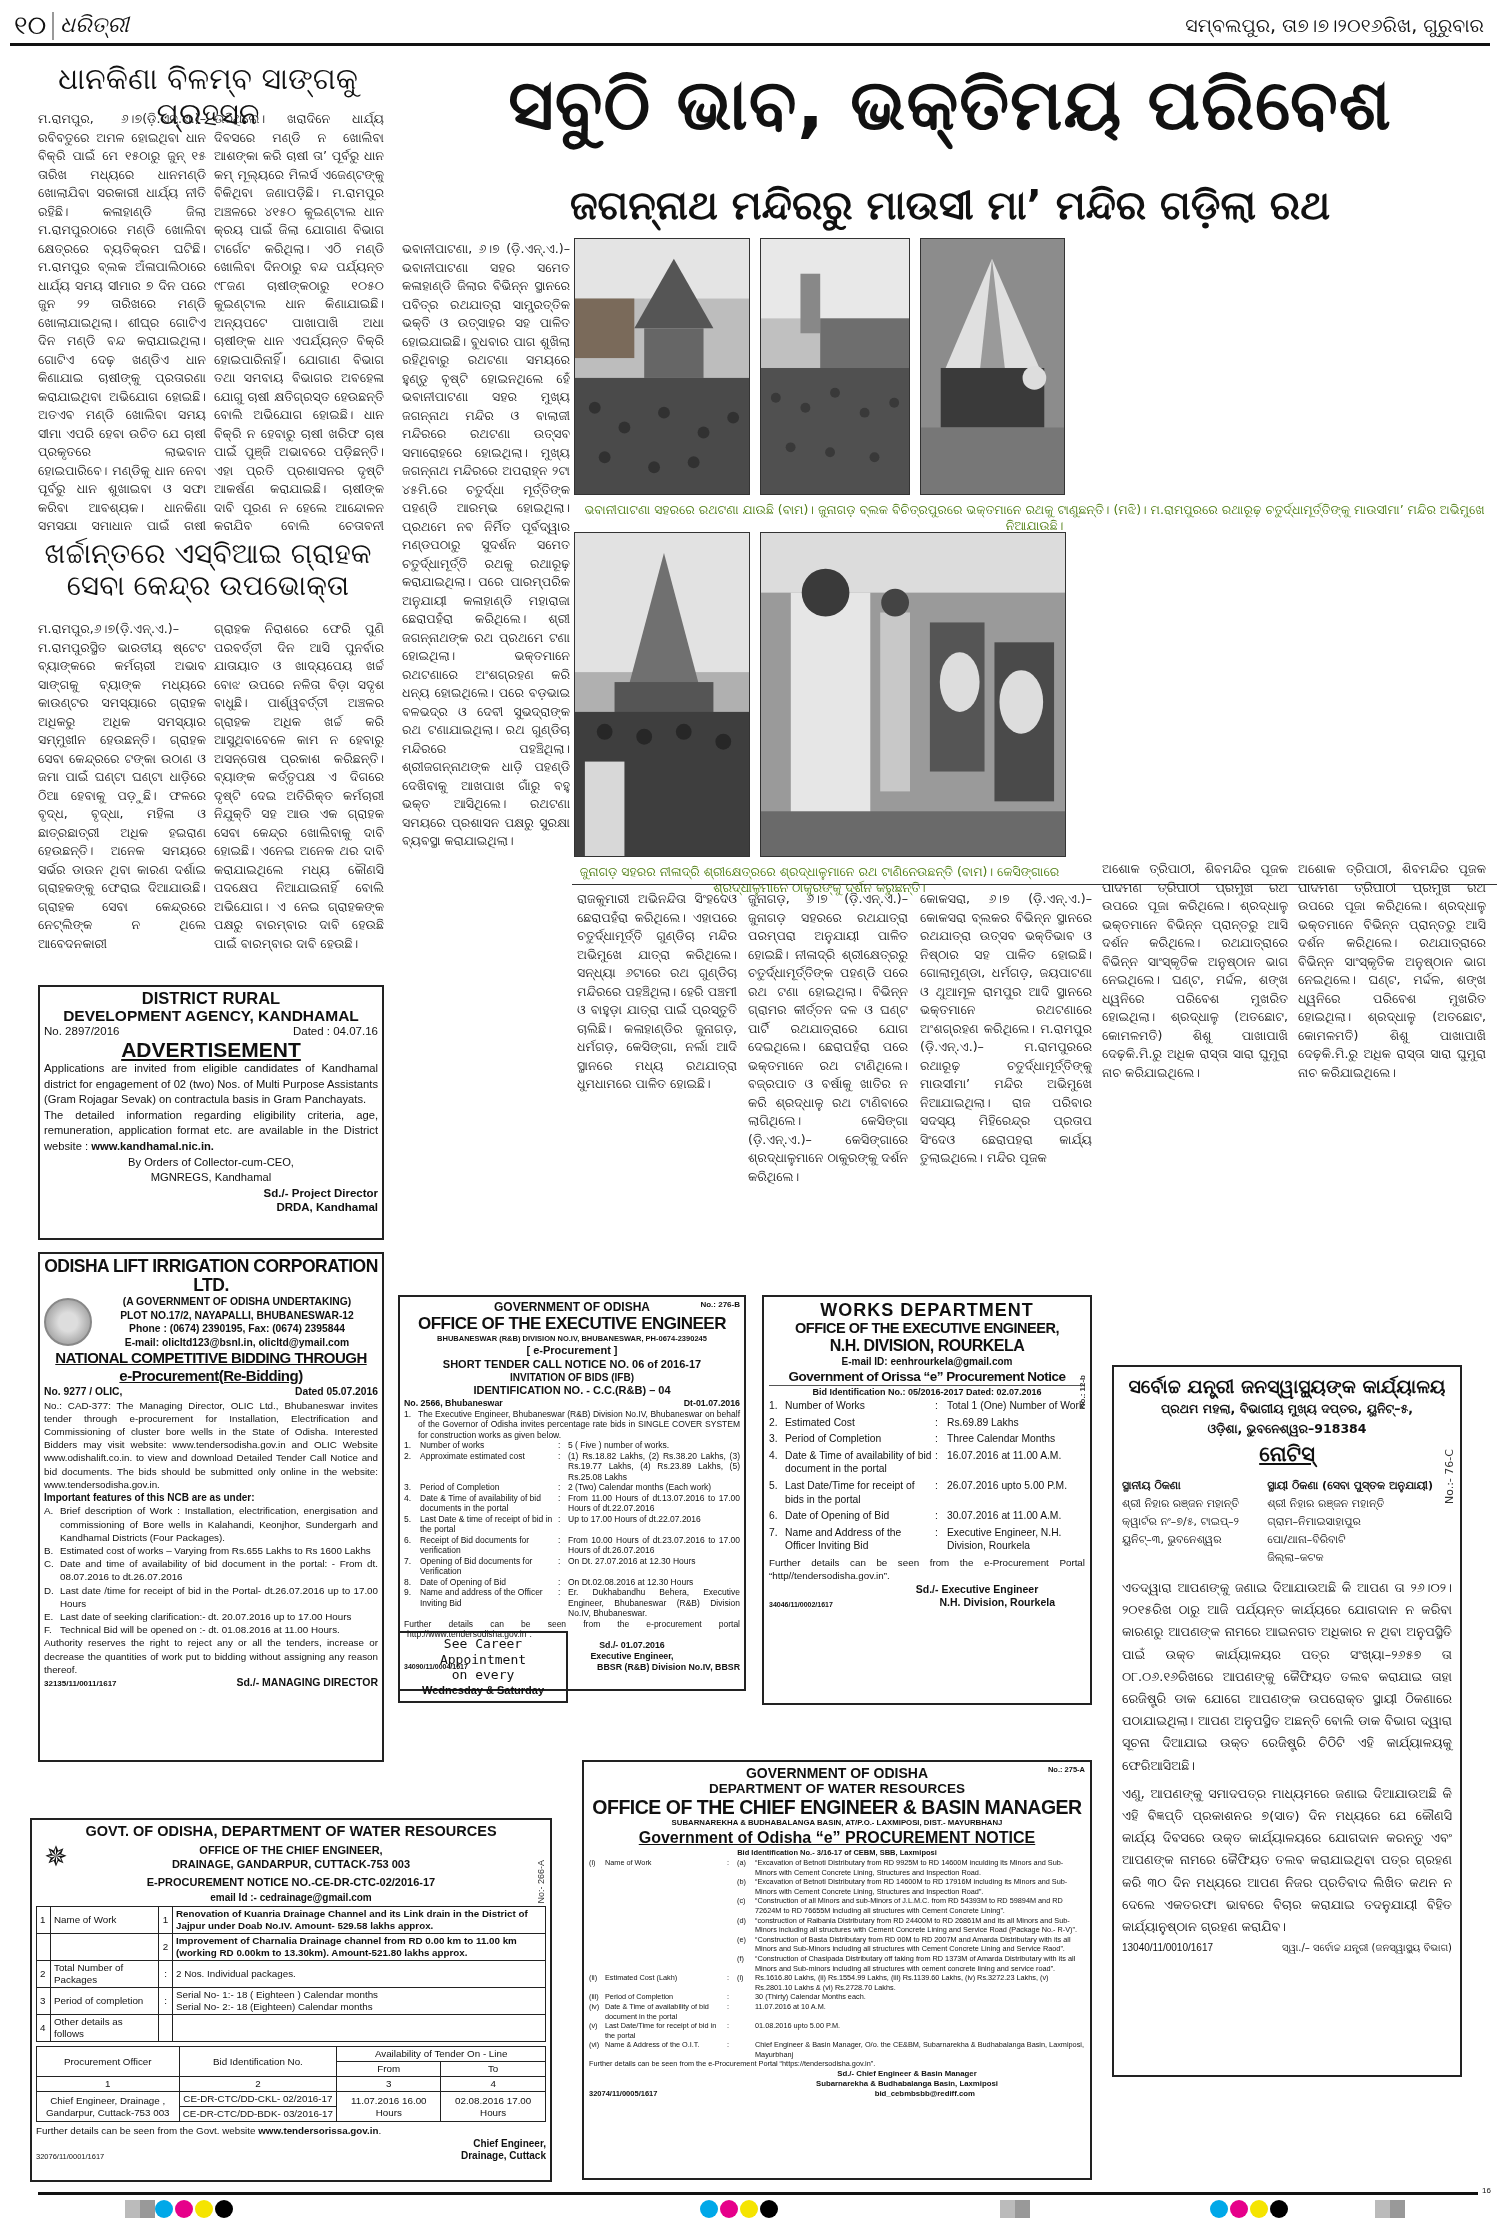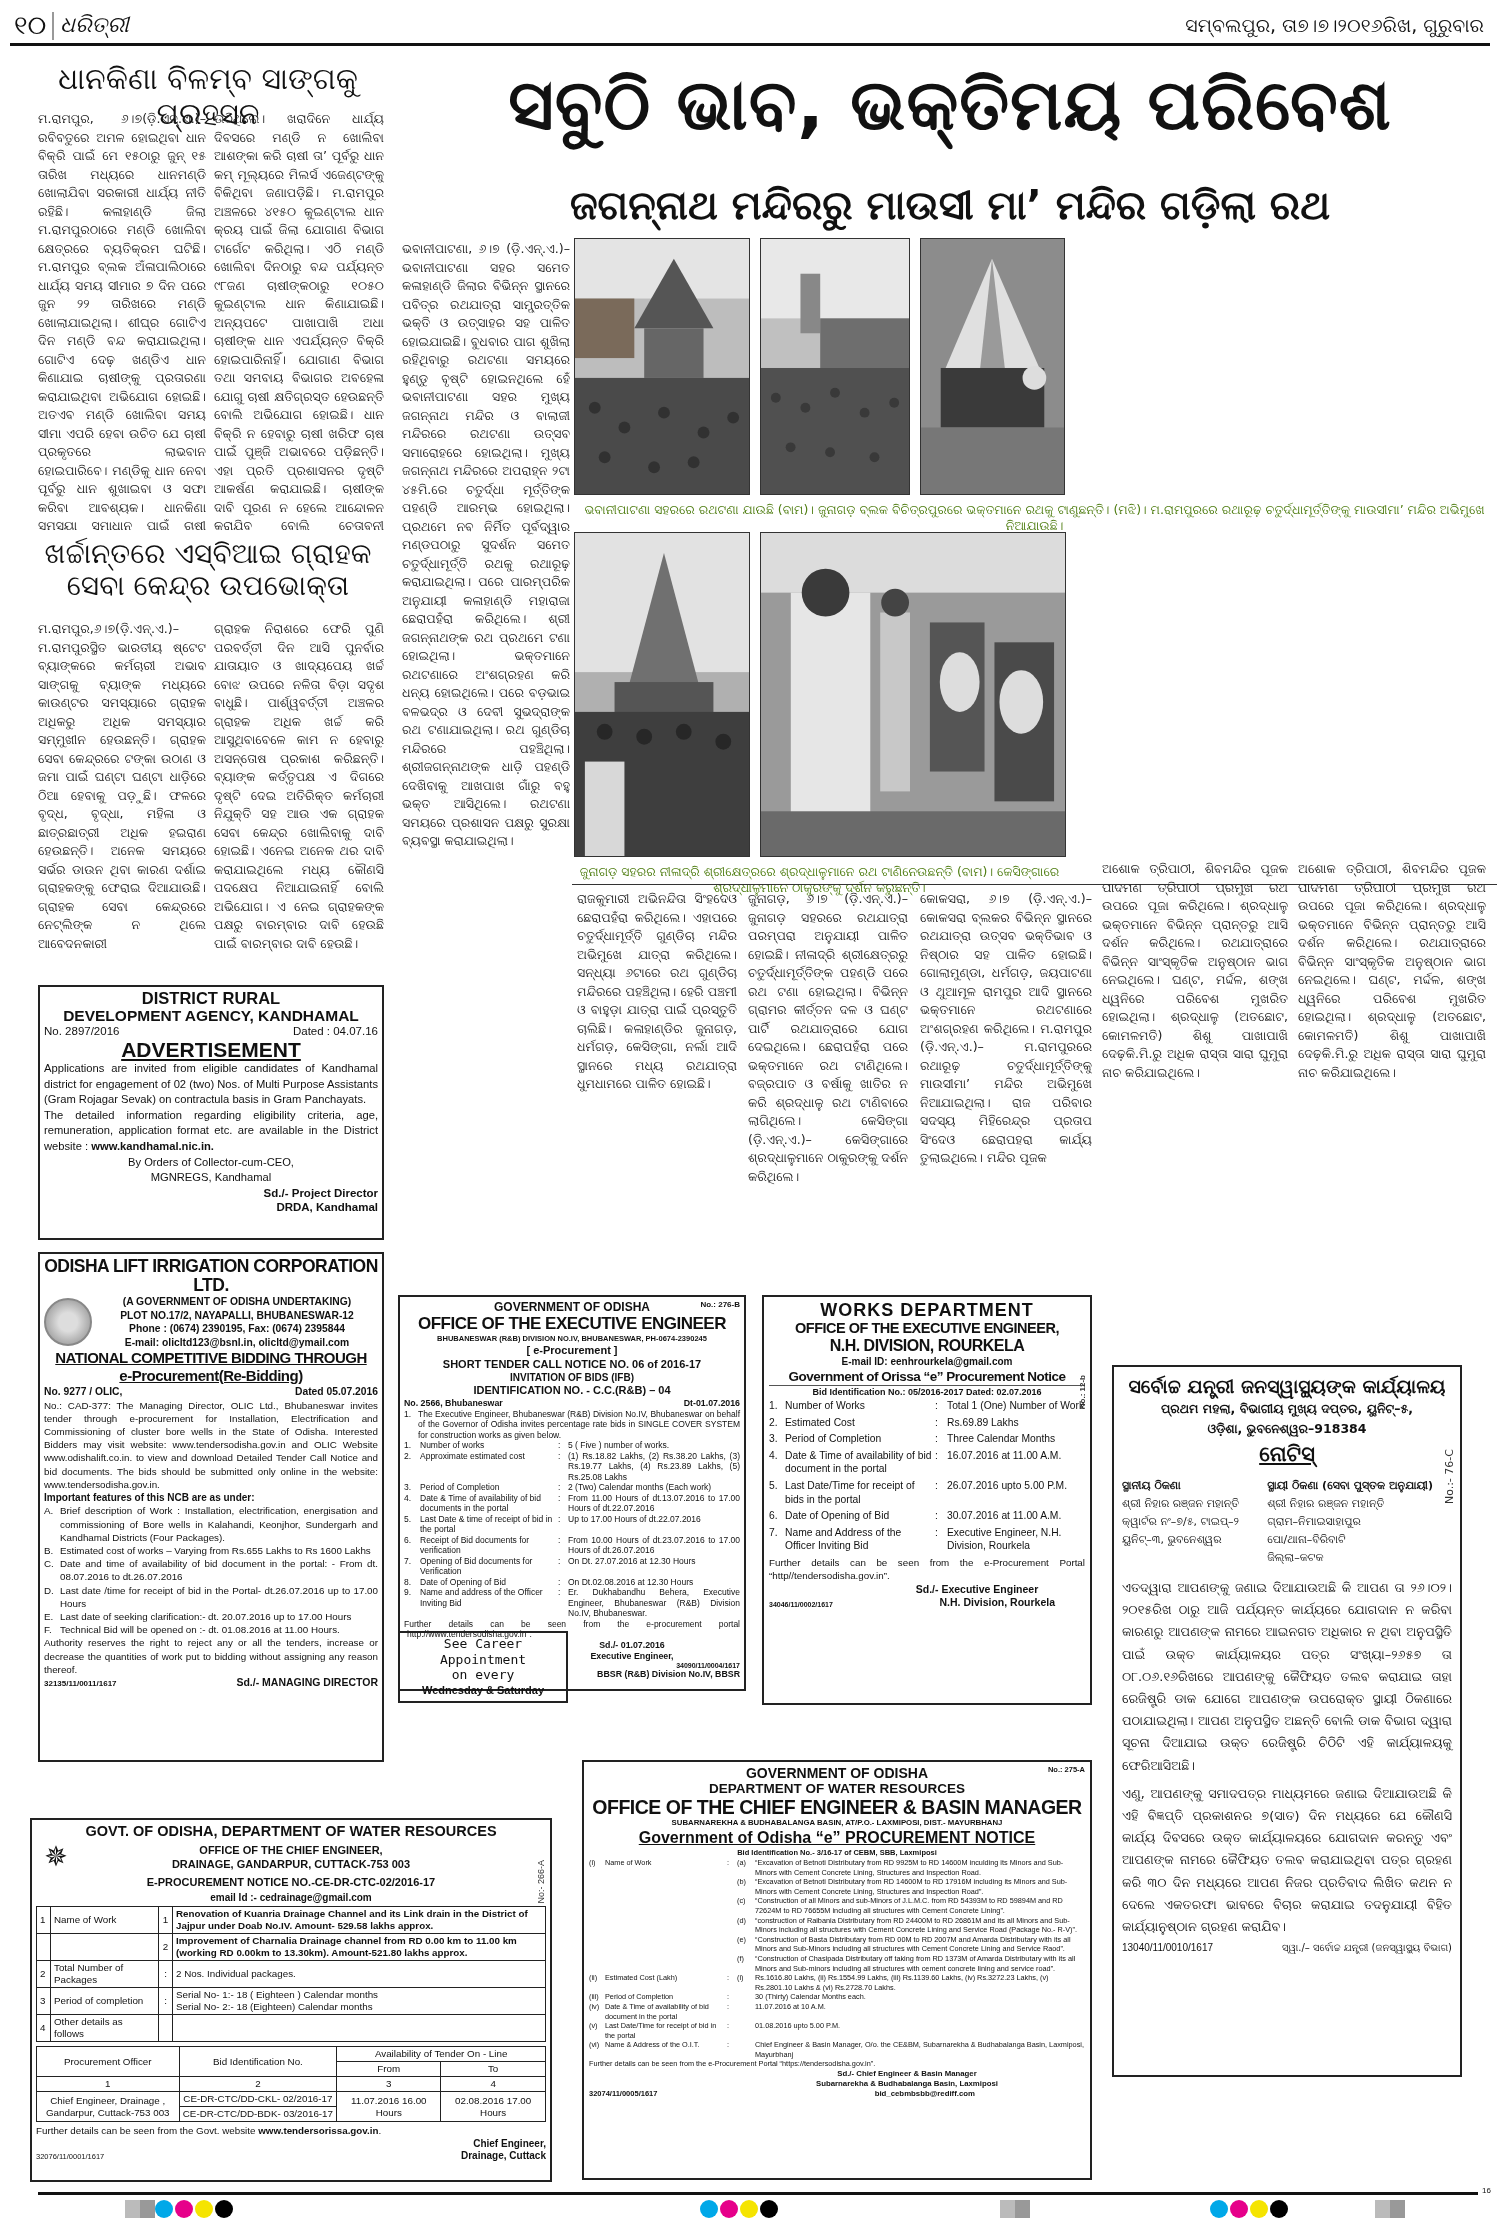--- a/index.html
+++ b/index.html
@@ -303,21 +303,21 @@
       <div class="kv" style="font-size: 8.5px; line-height: 10.5px; grid-template-columns: 14px 136px 8px 1fr;">
         <span>9.</span>
         <span>Name and address of the Officer Inviting Bid</span>
         <span>:</span>
         <span class="just">Er. Dukhabandhu Behera, Executive Engineer, Bhubaneswar (R&amp;B) Division No.IV, Bhubaneswar.</span>
       </div>
     </div>
   <div class="just" style="font-size:8.5px;line-height:10.5px;">Further details can be seen from the e-procurement portal "http://www.tendersodisha.gov.in".</div>
   <div class="c b" style="font-size:8.8px;line-height:11px;margin-left:120px;">Sd./- 01.07.2016</div>
   <div class="c b" style="font-size:8.8px;line-height:11px;margin-left:120px;">Executive Engineer,</div>
-  <div class="row" style="align-items:flex-end;flex-direction:column;">
+  <div class="row" style="align-items:center;">
     <span class="b" style="font-size:7px;">34090/11/0004/1617</span>
     <span class="b" style="font-size:8.8px;">BBSR (R&amp;B) Division No.IV, BBSR</span>
   </div>
 </div>
 
 <div class="abs ad" style="left:762px;top:1295px;width:330px;height:410px;padding:3px 5px;">
   <div class="c b" style="font-size:18px;line-height:20px;letter-spacing:1px;">WORKS DEPARTMENT</div>
   <div class="c b cond" style="font-size:14.5px;line-height:17px;">OFFICE OF THE EXECUTIVE ENGINEER,</div>
   <div class="c b cond" style="font-size:16px;line-height:18px;">N.H. DIVISION, ROURKELA</div>
   <div class="c b" style="font-size:10px;line-height:13px;">E-mail ID: eenhrourkela@gmail.com</div>

